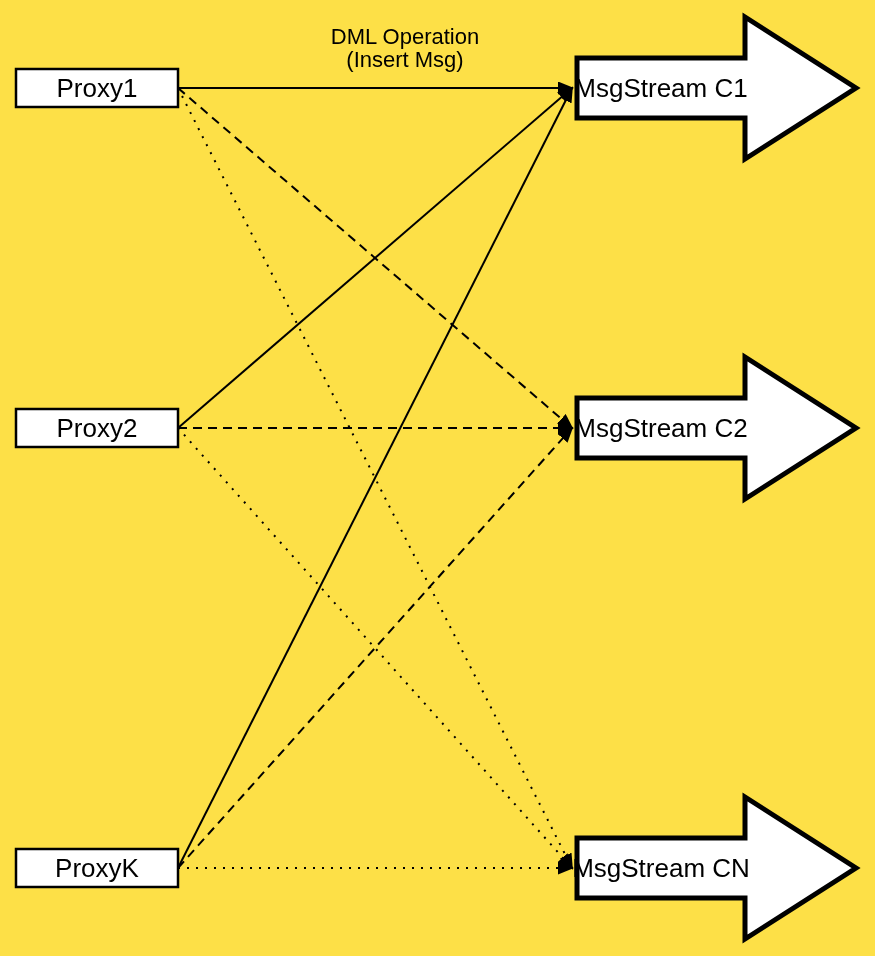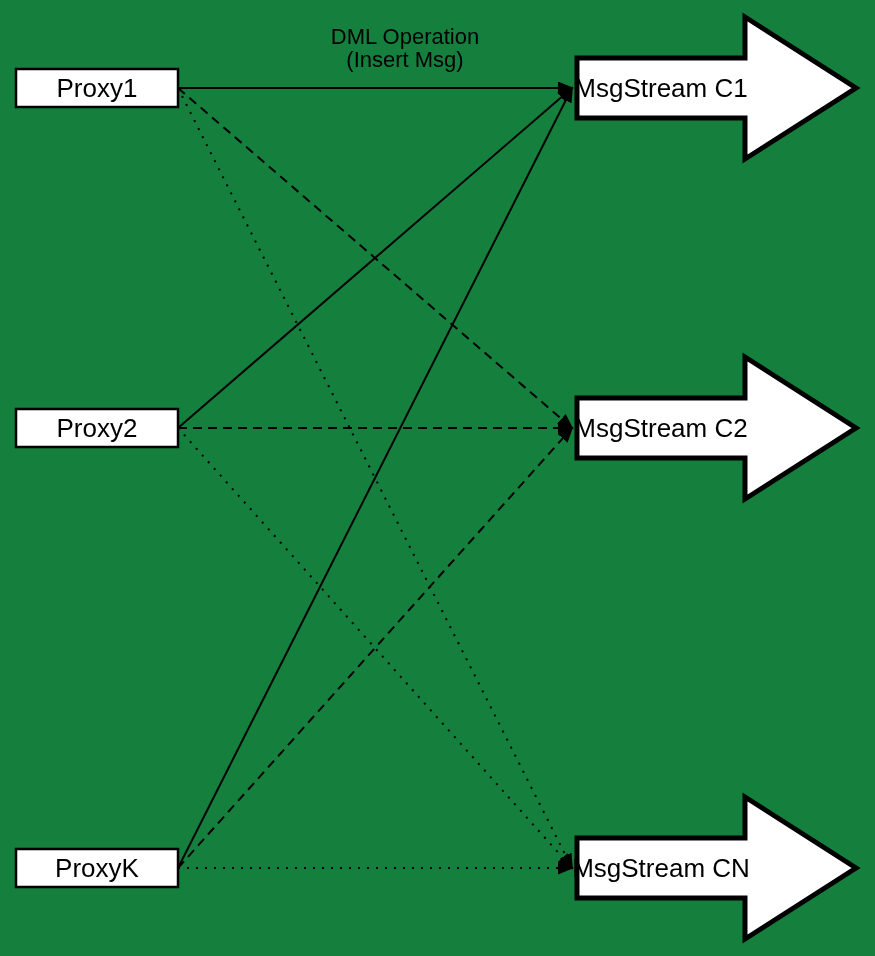--- a/index.html
+++ b/index.html
@@ -4,21 +4,21 @@
 <style>
   html, body {
     margin: 0;
     padding: 0;
     background: #ffffff;
   }
   .canvas {
     position: relative;
     width: 875px;
     height: 956px;
-    background: #15803d;
+    background: #fde047;
     font-family: "Liberation Sans", sans-serif;
   }
   svg { display: block; }
   .annotation {
     font-size: 22px;
     fill: #000000;
     text-anchor: middle;
     font-family: "Liberation Sans", sans-serif;
   }
   .node-label {

